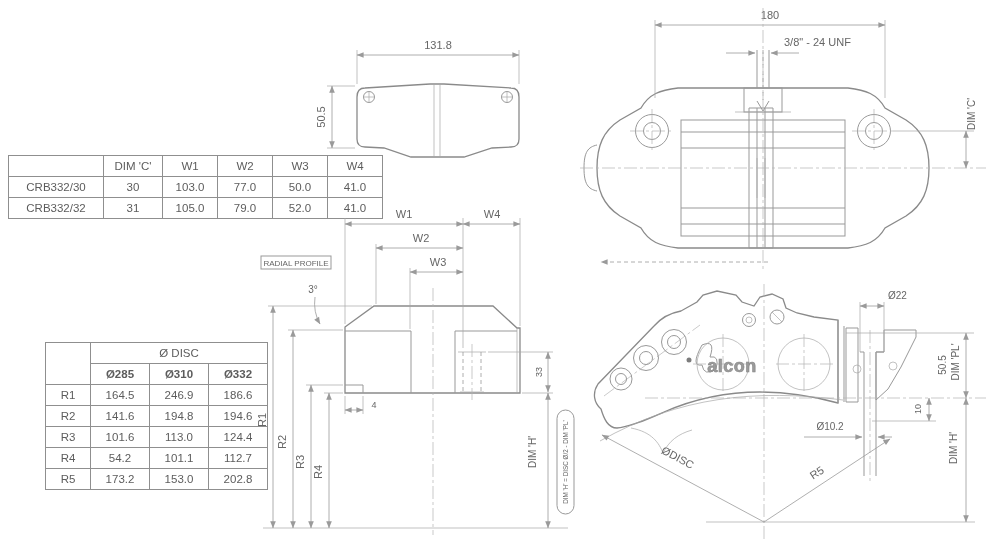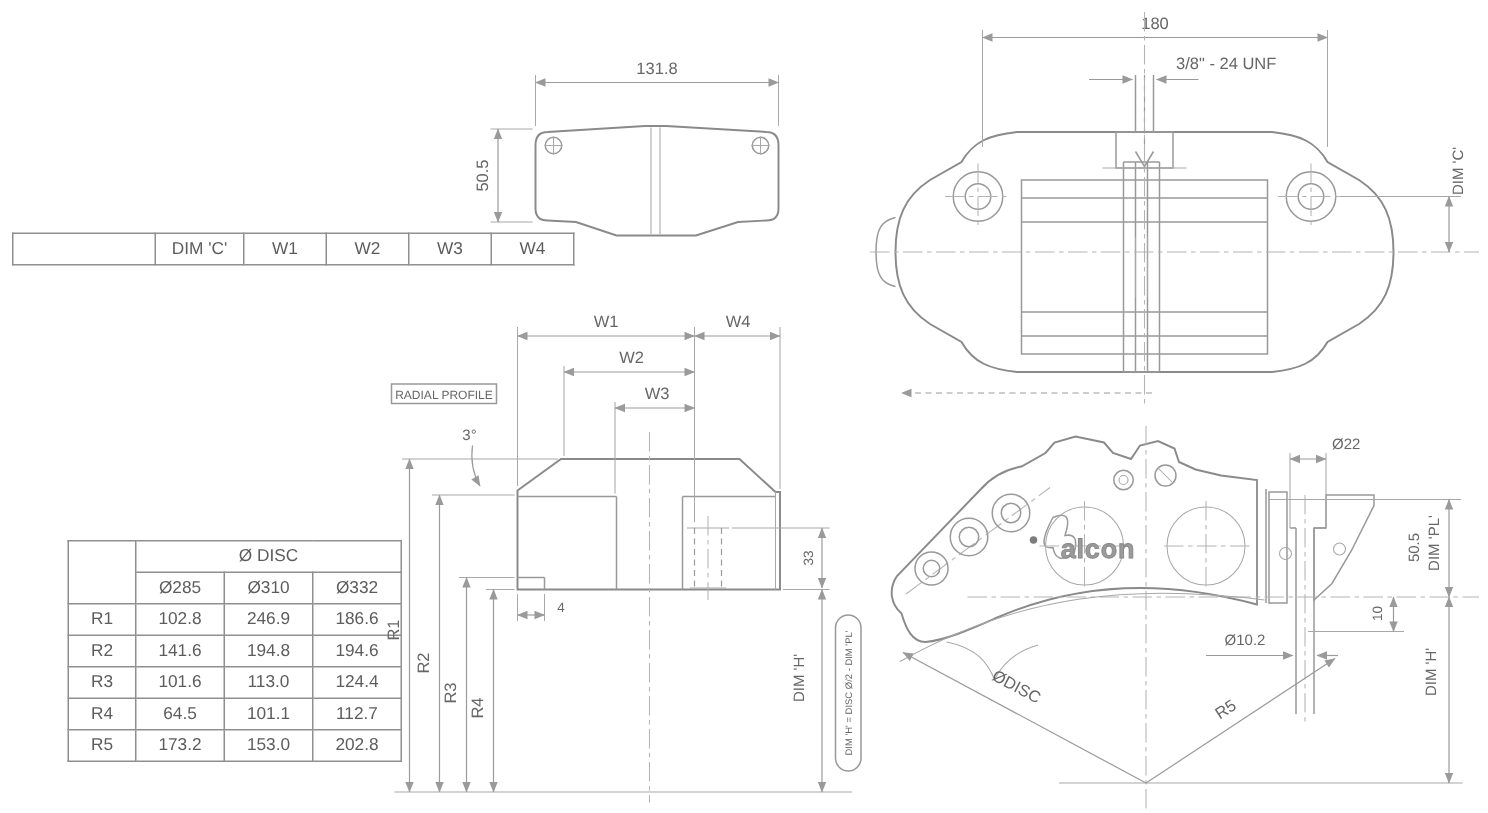--- a/index.html
+++ b/index.html
@@ -4,22 +4,22 @@
 <style>
   html,body{margin:0;padding:0;background:#fff;}
   #canvas{position:relative;width:992px;height:542px;background:#fff;overflow:hidden;
           font-family:"Liberation Sans",sans-serif;}
   table.dwg{position:absolute;border-collapse:collapse;color:#5c5c5c;font-size:11.5px;}
   table.dwg th,table.dwg td{border:1px solid #8f8f8f;font-weight:normal;text-align:center;
           padding:2px 5px;height:16px;background:#fff;}
   #spec-table{left:8px;top:155px;}
   #spec-table .c0{width:84px;} #spec-table .c1{width:48px;}
   #spec-table .cw{width:44px;}
-  #radii-table{left:45px;top:360px;}
-  #radii-table .r0{width:34px;} #radii-table .rc{width:48px;}
+  #radii-table{left:45px;top:342px;}
+  #radii-table .r0{width:34px;} #radii-table .rc{width:48px;font-weight:bold;}
   svg text{font-family:"Liberation Sans",sans-serif;fill:#666;font-size:11px;}
   svg .t10{font-size:10px;} svg .t9{font-size:9px;} svg .t8{font-size:8px;} svg .t6{font-size:6.3px;}
   svg .ln{stroke:#999;fill:none;stroke-width:1;}
   svg .ln2{stroke:#8a8a8a;fill:none;stroke-width:1.3;}
   svg .thin{stroke:#a8a8a8;fill:none;stroke-width:0.7;}
   svg .cl{stroke:#b3b3b3;fill:none;stroke-width:0.7;stroke-dasharray:13 3 3 3;}
   svg .dsh{stroke:#9a9a9a;fill:none;stroke-width:0.8;stroke-dasharray:4 3;}
   svg .dim{stroke:#9a9a9a;fill:none;stroke-width:0.8;}
 </style>
 </head>
@@ -30,55 +30,71 @@
   <table class="dwg" id="spec-table">
     <tbody>
         <tr>
       <th class="c0"></th>
       <th class="c1">DIM 'C'</th>
       <th class="cw">W1</th>
       <th class="cw">W2</th>
       <th class="cw">W3</th>
       <th class="cw">W4</th>
     </tr>
+    <tr>
+      <td>CRB332/30</td>
+      <td>30</td>
+      <td>103.0</td>
+      <td>77.0</td>
+      <td>50.0</td>
+      <td>41.0</td>
+    </tr>
+    <tr>
+      <td>CRB332/32</td>
+      <td>31</td>
+      <td>105.0</td>
+      <td>79.0</td>
+      <td>52.0</td>
+      <td>41.0</td>
+    </tr>
   </tbody>
     </table>
 
   <table class="dwg" id="radii-table">
     <tbody>
         <tr>
       <th class="r0" rowspan="2"></th>
       <th colspan="3">Ø DISC</th>
     </tr>
     <tr>
       <th class="rc">Ø285</th>
       <th class="rc">Ø310</th>
       <th class="rc">Ø332</th>
     </tr>
     <tr>
       <td>R1</td>
-      <td>102.8</td>
+      <td>164.5</td>
       <td>246.9</td>
       <td>186.6</td>
     </tr>
     <tr>
       <td>R2</td>
       <td>141.6</td>
       <td>194.8</td>
       <td>194.6</td>
     </tr>
     <tr>
       <td>R3</td>
       <td>101.6</td>
       <td>113.0</td>
       <td>124.4</td>
     </tr>
     <tr>
       <td>R4</td>
-      <td>64.5</td>
+      <td>54.2</td>
       <td>101.1</td>
       <td>112.7</td>
     </tr>
     <tr>
       <td>R5</td>
       <td>173.2</td>
       <td>153.0</td>
       <td>202.8</td>
     </tr>
   </tbody>

